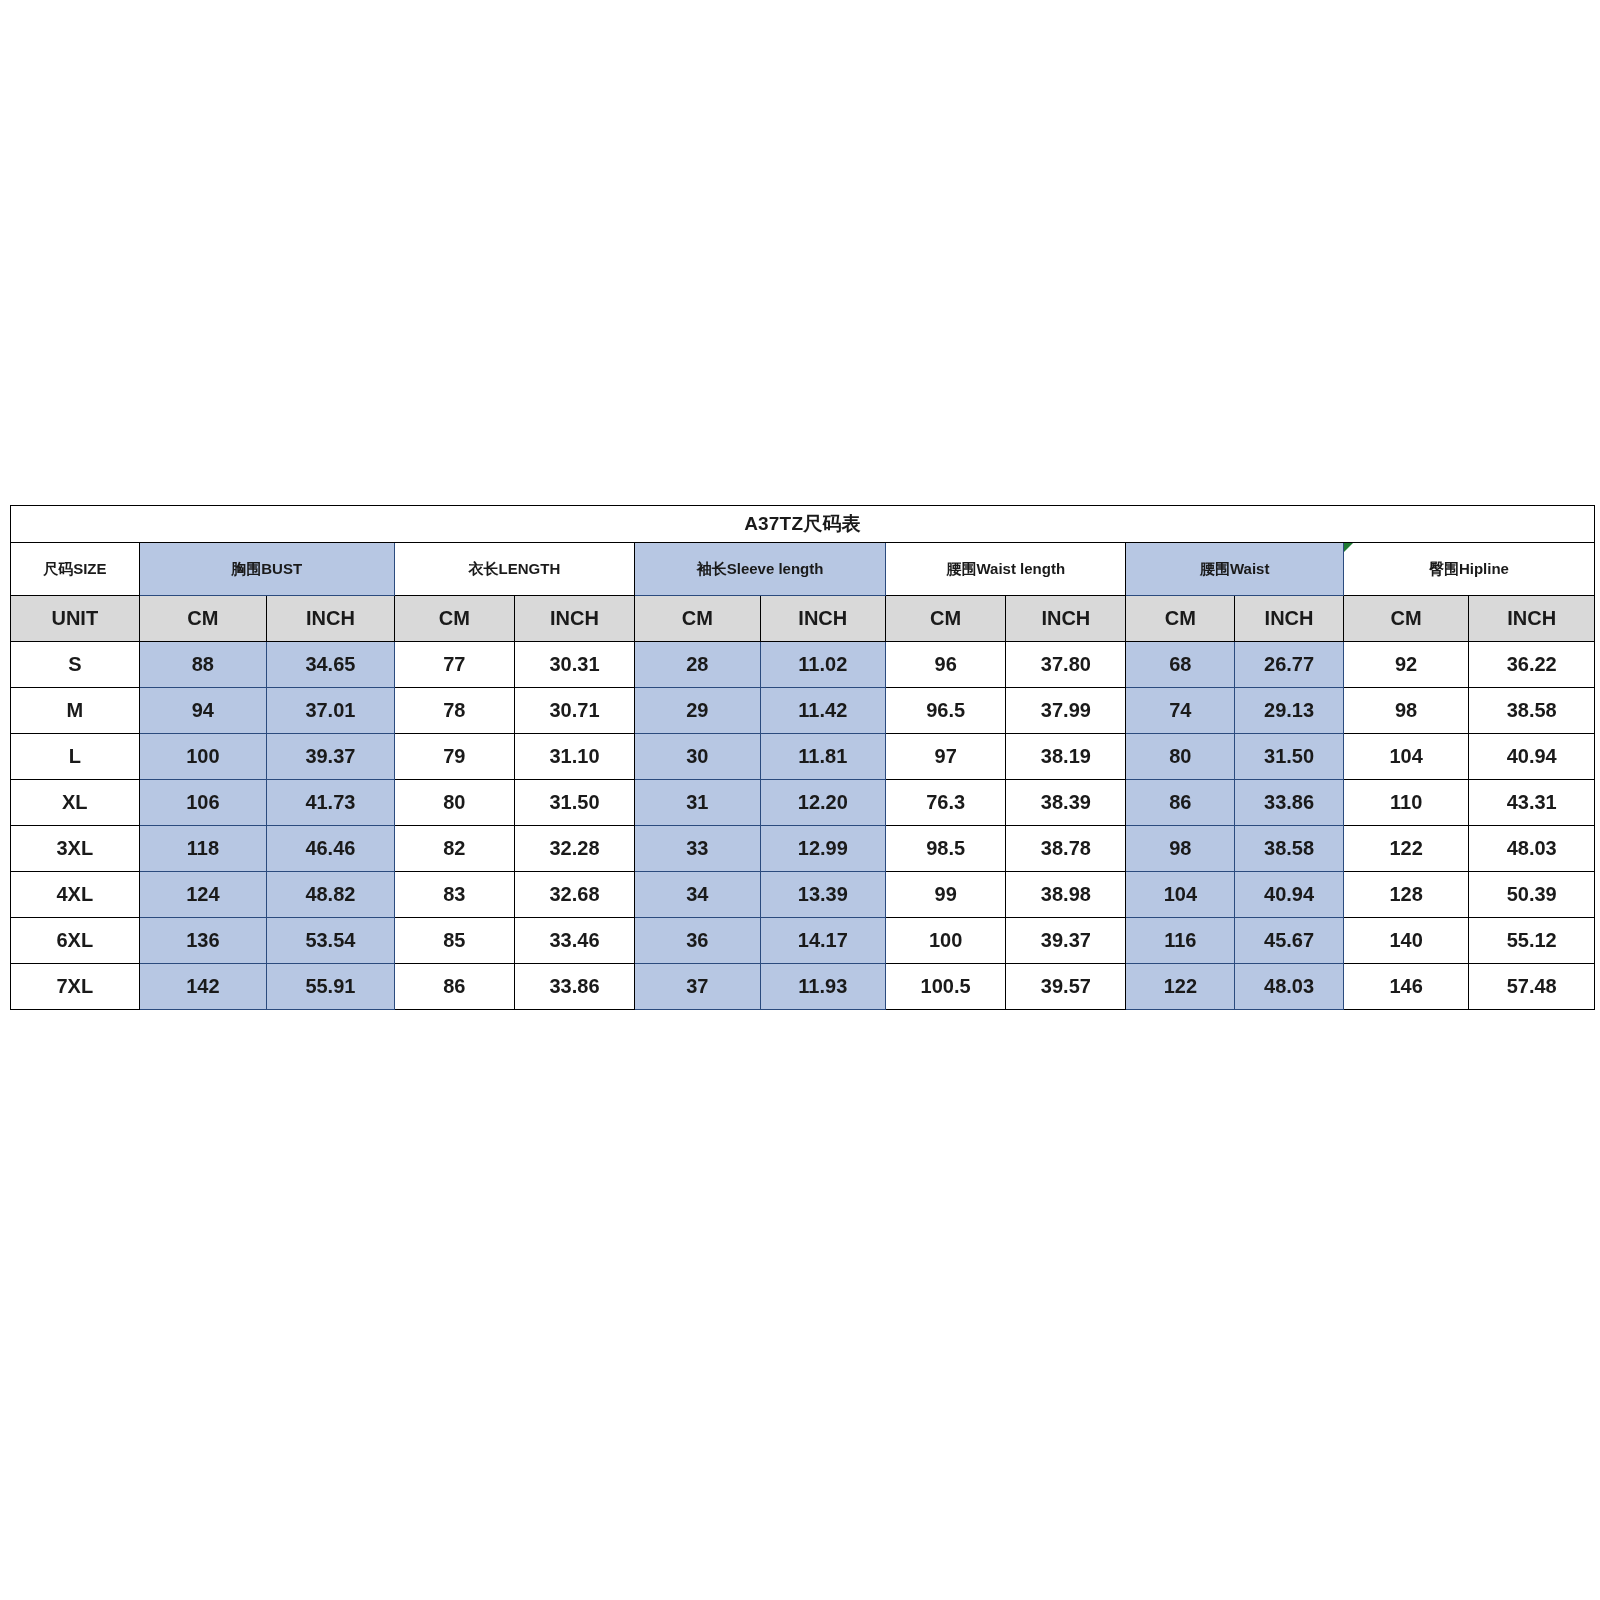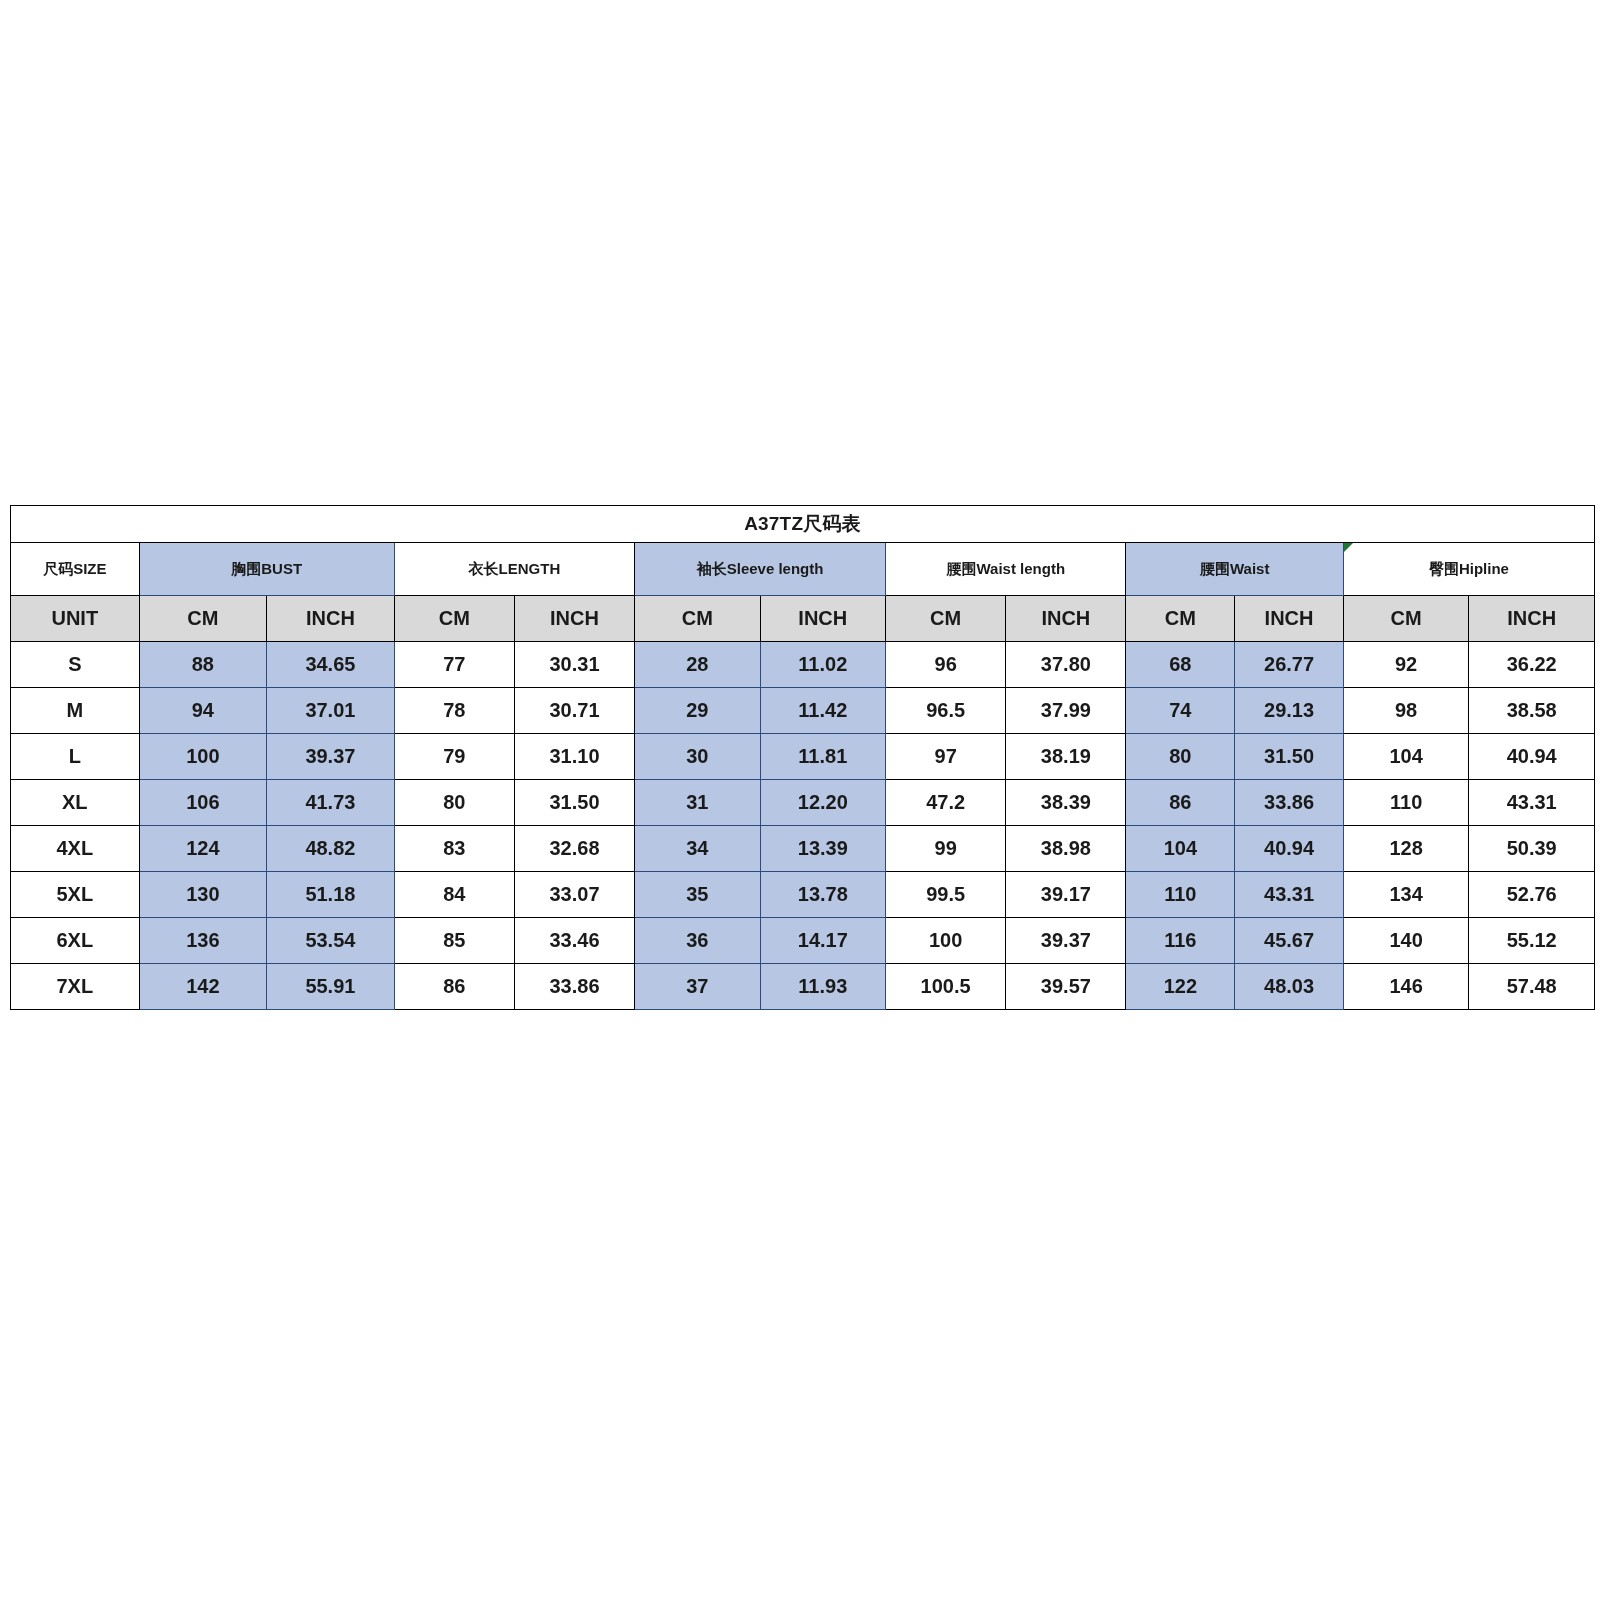--- a/index.html
+++ b/index.html
@@ -205,58 +205,58 @@
             <td class="fill-white">40.94</td>
           </tr>
           <tr class="data-row">
             <td class="fill-white">XL</td>
             <td class="fill-blue blue-edge">106</td>
             <td class="fill-blue blue-edge">41.73</td>
             <td class="fill-white">80</td>
             <td class="fill-white">31.50</td>
             <td class="fill-blue blue-edge">31</td>
             <td class="fill-blue blue-edge">12.20</td>
-            <td class="fill-white">47.2</td>
+            <td class="fill-white">76.3</td>
             <td class="fill-white">38.39</td>
             <td class="fill-blue blue-edge">86</td>
             <td class="fill-blue blue-edge">33.86</td>
             <td class="fill-white">110</td>
             <td class="fill-white">43.31</td>
+          </tr>
+          <tr class="data-row">
+            <td class="fill-white">3XL</td>
+            <td class="fill-blue blue-edge">118</td>
+            <td class="fill-blue blue-edge">46.46</td>
+            <td class="fill-white">82</td>
+            <td class="fill-white">32.28</td>
+            <td class="fill-blue blue-edge">33</td>
+            <td class="fill-blue blue-edge">12.99</td>
+            <td class="fill-white">98.5</td>
+            <td class="fill-white">38.78</td>
+            <td class="fill-blue blue-edge">98</td>
+            <td class="fill-blue blue-edge">38.58</td>
+            <td class="fill-white">122</td>
+            <td class="fill-white">48.03</td>
           </tr>
           <tr class="data-row">
             <td class="fill-white">4XL</td>
             <td class="fill-blue blue-edge">124</td>
             <td class="fill-blue blue-edge">48.82</td>
             <td class="fill-white">83</td>
             <td class="fill-white">32.68</td>
             <td class="fill-blue blue-edge">34</td>
             <td class="fill-blue blue-edge">13.39</td>
             <td class="fill-white">99</td>
             <td class="fill-white">38.98</td>
             <td class="fill-blue blue-edge">104</td>
             <td class="fill-blue blue-edge">40.94</td>
             <td class="fill-white">128</td>
             <td class="fill-white">50.39</td>
           </tr>
           <tr class="data-row">
-            <td class="fill-white">5XL</td>
-            <td class="fill-blue blue-edge">130</td>
-            <td class="fill-blue blue-edge">51.18</td>
-            <td class="fill-white">84</td>
-            <td class="fill-white">33.07</td>
-            <td class="fill-blue blue-edge">35</td>
-            <td class="fill-blue blue-edge">13.78</td>
-            <td class="fill-white">99.5</td>
-            <td class="fill-white">39.17</td>
-            <td class="fill-blue blue-edge">110</td>
-            <td class="fill-blue blue-edge">43.31</td>
-            <td class="fill-white">134</td>
-            <td class="fill-white">52.76</td>
-          </tr>
-          <tr class="data-row">
             <td class="fill-white">6XL</td>
             <td class="fill-blue blue-edge">136</td>
             <td class="fill-blue blue-edge">53.54</td>
             <td class="fill-white">85</td>
             <td class="fill-white">33.46</td>
             <td class="fill-blue blue-edge">36</td>
             <td class="fill-blue blue-edge">14.17</td>
             <td class="fill-white">100</td>
             <td class="fill-white">39.37</td>
             <td class="fill-blue blue-edge">116</td>

